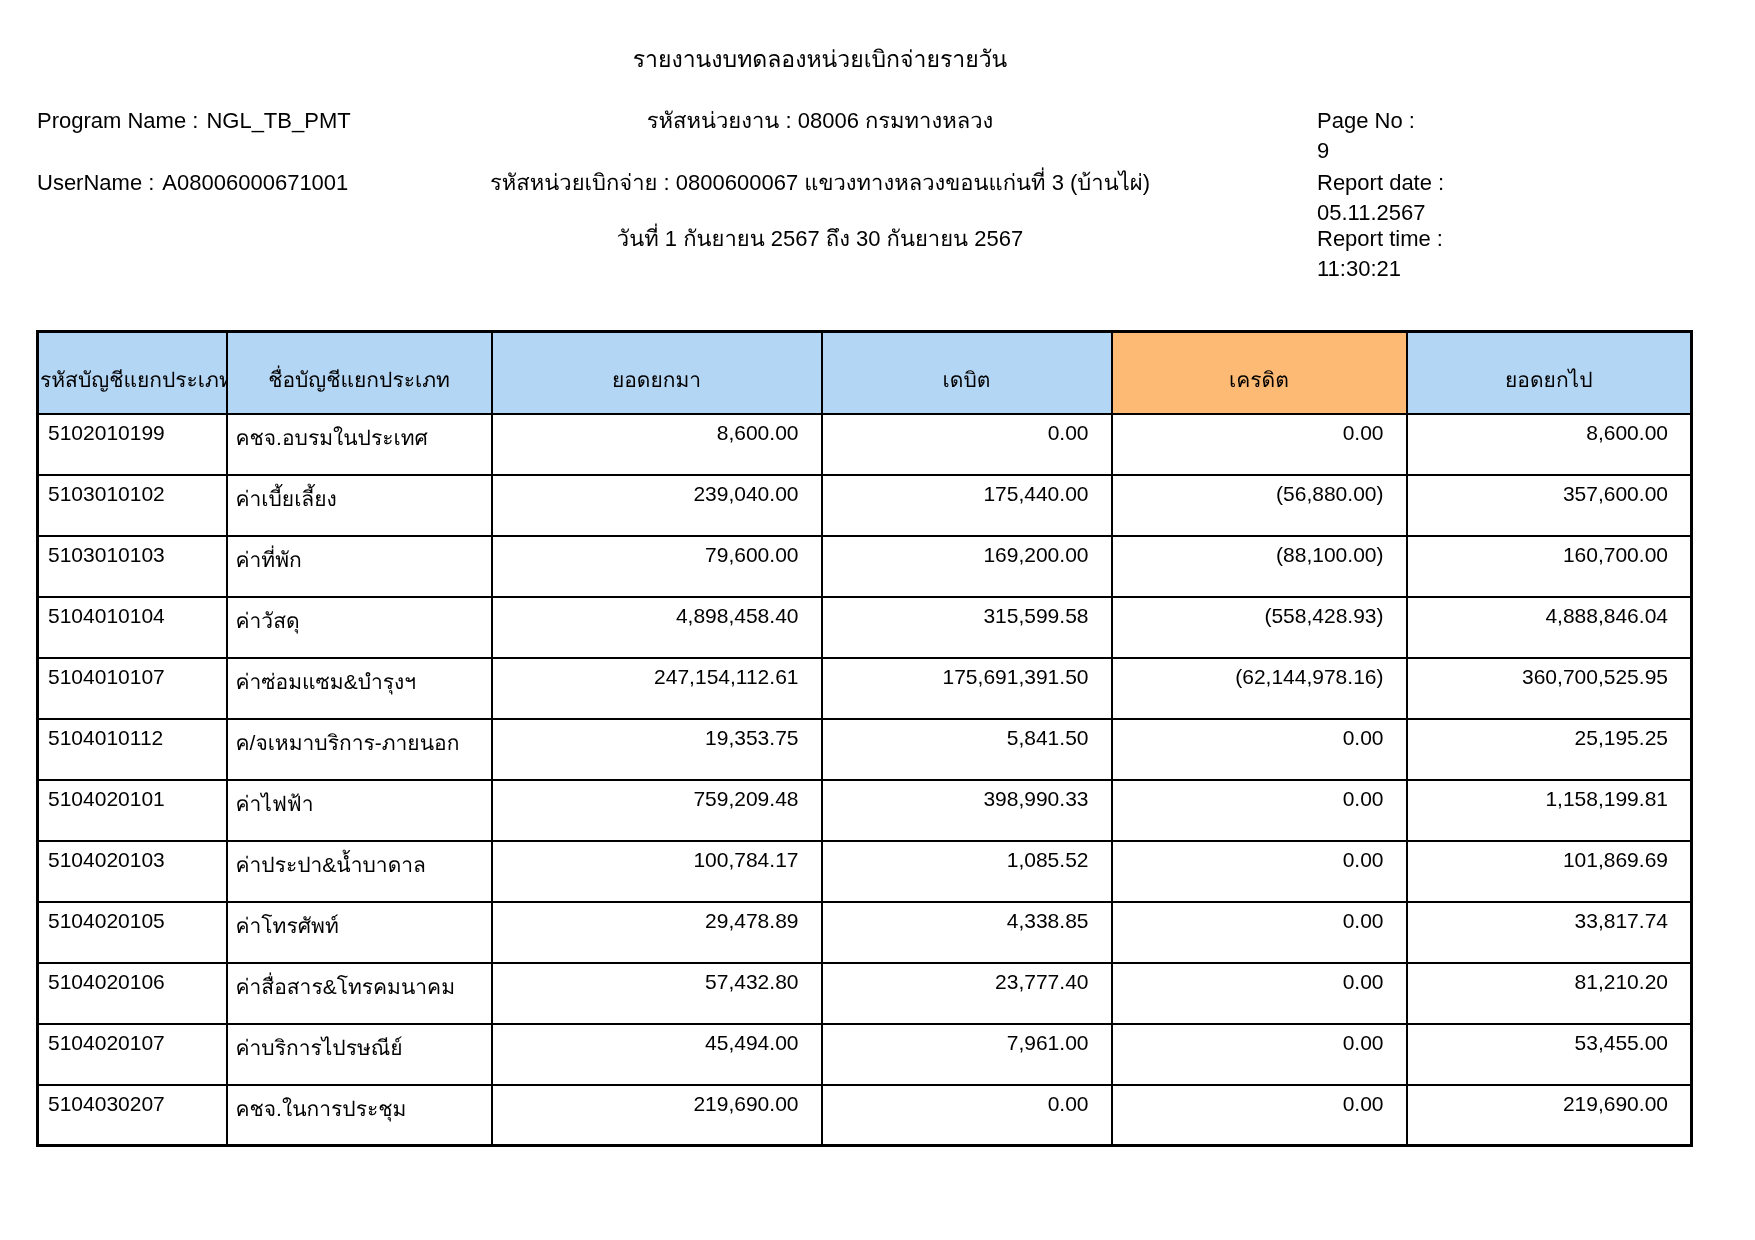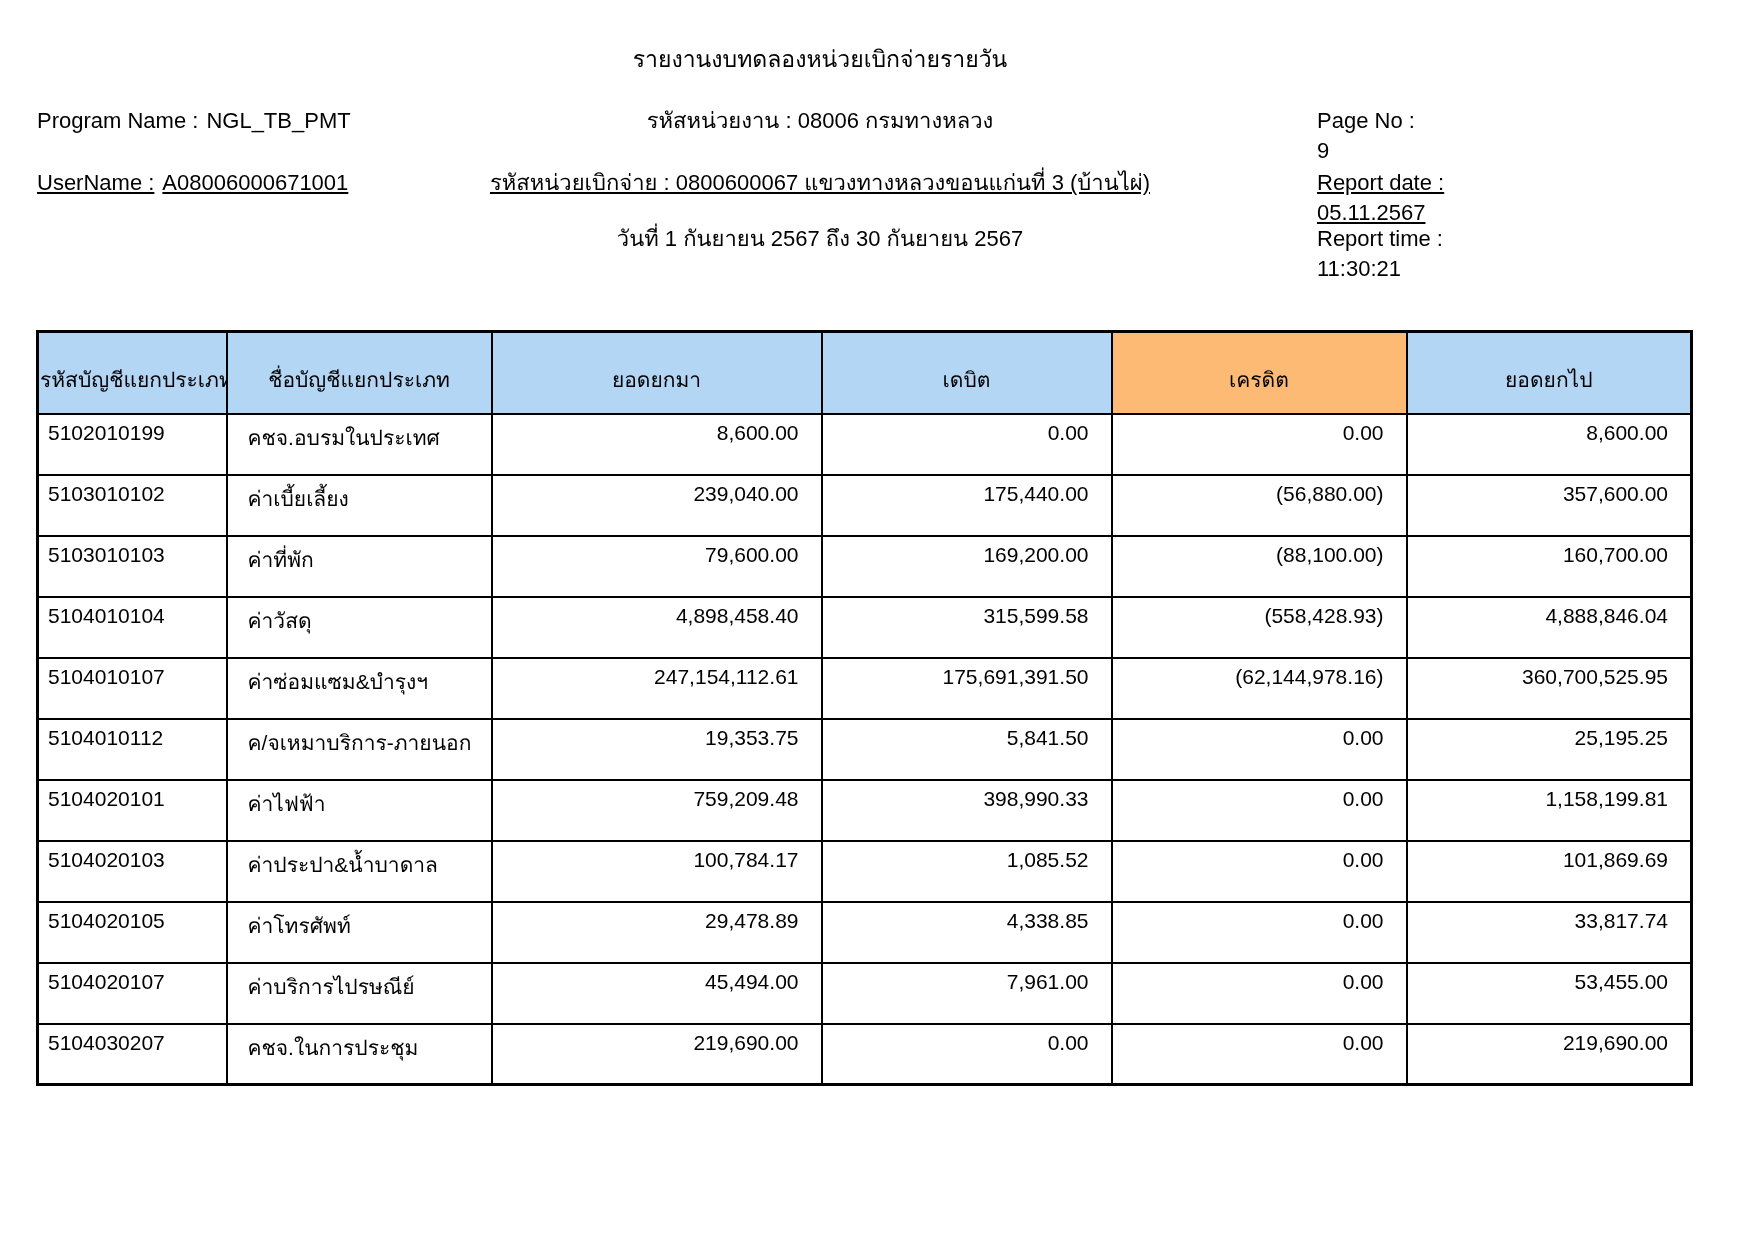--- a/index.html
+++ b/index.html
@@ -11,21 +11,21 @@
     color:#000;
     overflow:hidden;
   }
   .hline{position:absolute;font-size:22px;line-height:30px;white-space:nowrap;}
   .left-col{left:37px;}
   .center-col{left:220px;width:1200px;text-align:center;}
   .right-col{left:1317px;display:flex;flex-direction:column;}
   .right-col .rlabel{width:153px;}
   .title-line{top:44px;font-size:23px;}
   .row1{top:106px;}
-  .row2{top:168px;text-decoration:underline;}
+  .row2{top:168px;}
   .row3{top:224px;}
   .lbl-gap{display:inline-block;min-width:8px;}
   table.report{
     position:absolute;left:36px;top:330px;
     width:1654px;
     border-collapse:collapse;
     table-layout:fixed;
     border:3px solid #000;
     font-size:21px;
   }
@@ -42,21 +42,21 @@
     padding-top:14px;
     box-sizing:border-box;
   }
   table.report td{
     height:61px;
     vertical-align:top;
     padding-top:6px;
     box-sizing:border-box;
   }
   td.c-code{text-align:left;padding-left:9px;}
-  td.c-name{text-align:left;padding-left:20px;}
+  td.c-name{text-align:left;padding-left:8px;}
   td.c-num{text-align:right;padding-right:22px;}
 </style>
 </head>
 <body>
 
 <div class="page">
 
   <div class="hline left-col row1">
     <span>Program Name :</span><span class="lbl-gap"></span><span>NGL_TB_PMT</span>
   </div>
@@ -169,20 +169,28 @@
         </tr>
         <tr>
           <td class="c-code">5104020105</td>
           <td class="c-name">ค่าโทรศัพท์</td>
           <td class="c-num">29,478.89</td>
           <td class="c-num">4,338.85</td>
           <td class="c-num">0.00</td>
           <td class="c-num">33,817.74</td>
         </tr>
         <tr>
+          <td class="c-code">5104020106</td>
+          <td class="c-name">ค่าสื่อสาร&amp;โทรคมนาคม</td>
+          <td class="c-num">57,432.80</td>
+          <td class="c-num">23,777.40</td>
+          <td class="c-num">0.00</td>
+          <td class="c-num">81,210.20</td>
+        </tr>
+        <tr>
           <td class="c-code">5104020107</td>
           <td class="c-name">ค่าบริการไปรษณีย์</td>
           <td class="c-num">45,494.00</td>
           <td class="c-num">7,961.00</td>
           <td class="c-num">0.00</td>
           <td class="c-num">53,455.00</td>
         </tr>
         <tr>
           <td class="c-code">5104030207</td>
           <td class="c-name">คชจ.ในการประชุม</td>

